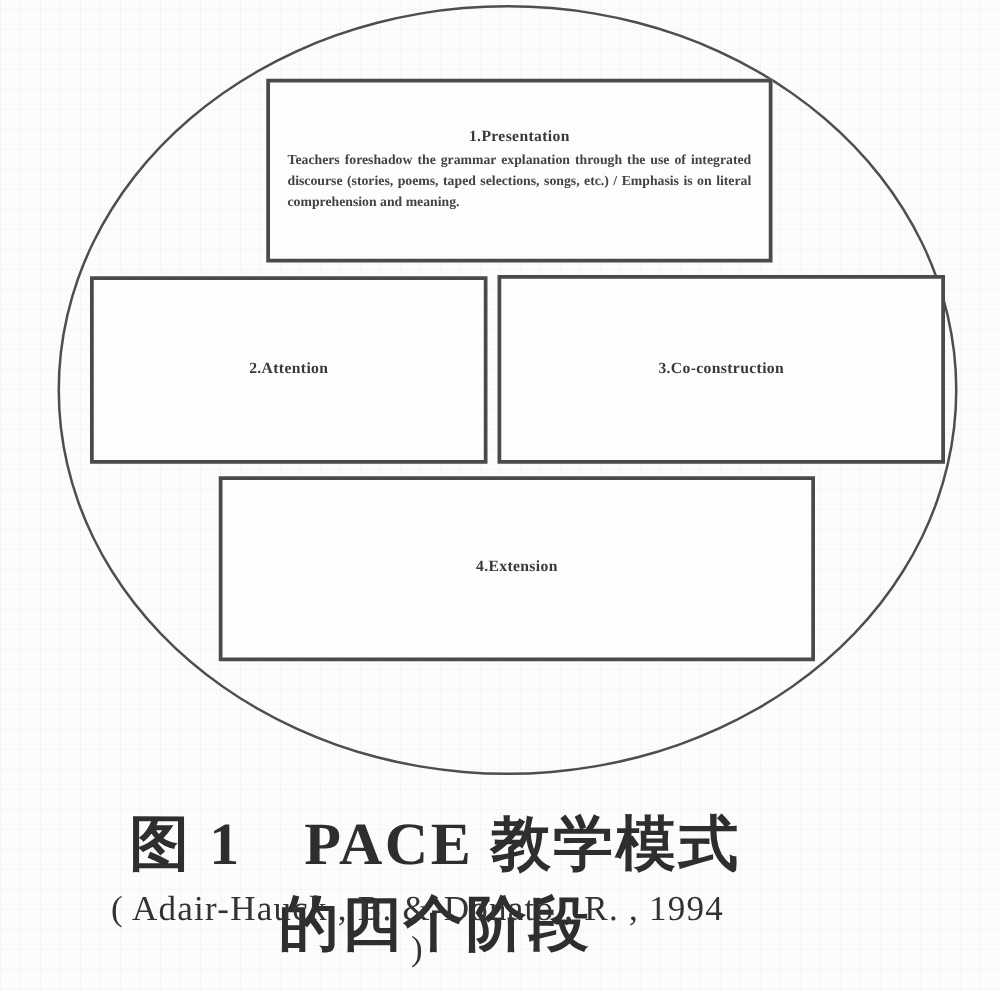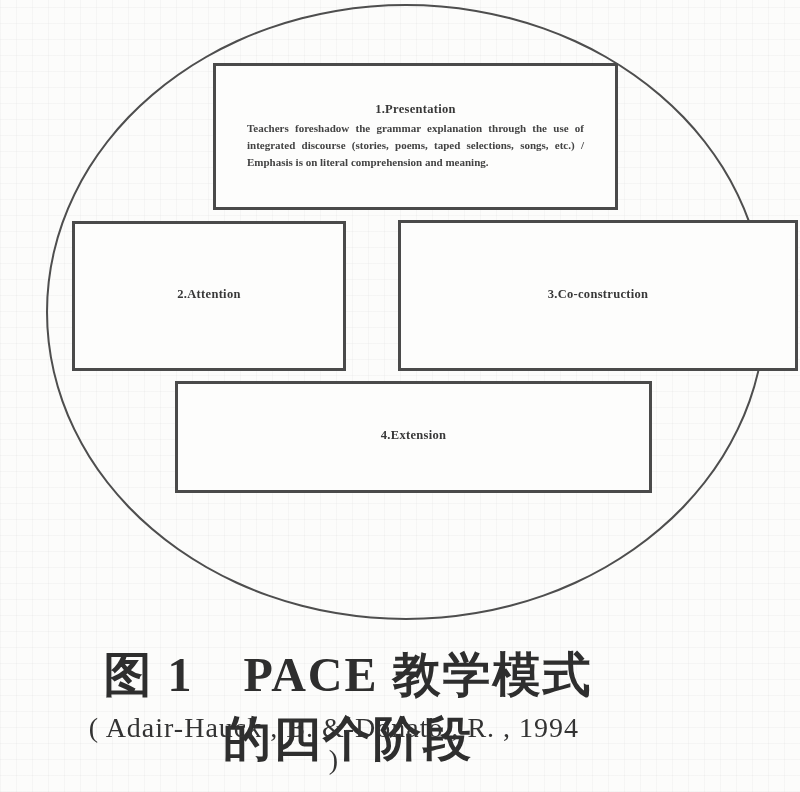--- a/index.html
+++ b/index.html
@@ -30,27 +30,27 @@
     filter: blur(0.4px);
   }
   .stage-box {
     position: absolute;
     box-sizing: border-box;
     border: 3px solid #4a4a4a;
     background: #fdfdfc;
     display: flex;
     flex-direction: column;
     justify-content: center;
-    padding: 10px 31px;
+    padding: 10px 14px;
     filter: blur(0.35px);
   }
   .box1 { left: 213px; top: 63px;  width: 405px; height: 147px; }
-  .box2 { left: 72px;  top: 221px; width: 274px; height: 150px; }
-  .box3 { left: 398px; top: 220px; width: 400px; height: 151px; gap: 36px; }
-  .box4 { left: 175px; top: 381px; width: 477px; height: 112px; }
+  .box2 { left: 72px;  top: 221px; width: 318px; height: 150px; }
+  .box3 { left: 398px; top: 220px; width: 358px; height: 151px; gap: 36px; }
+  .box4 { left: 175px; top: 381px; width: 477px; height: 148px; }
   .box-title {
     text-align: center;
     font-size: 12.5px;
     font-weight: bold;
     letter-spacing: 0.3px;
     margin-bottom: 3px;
     color: #383838;
   }
   .box-body {
     font-size: 11px;

